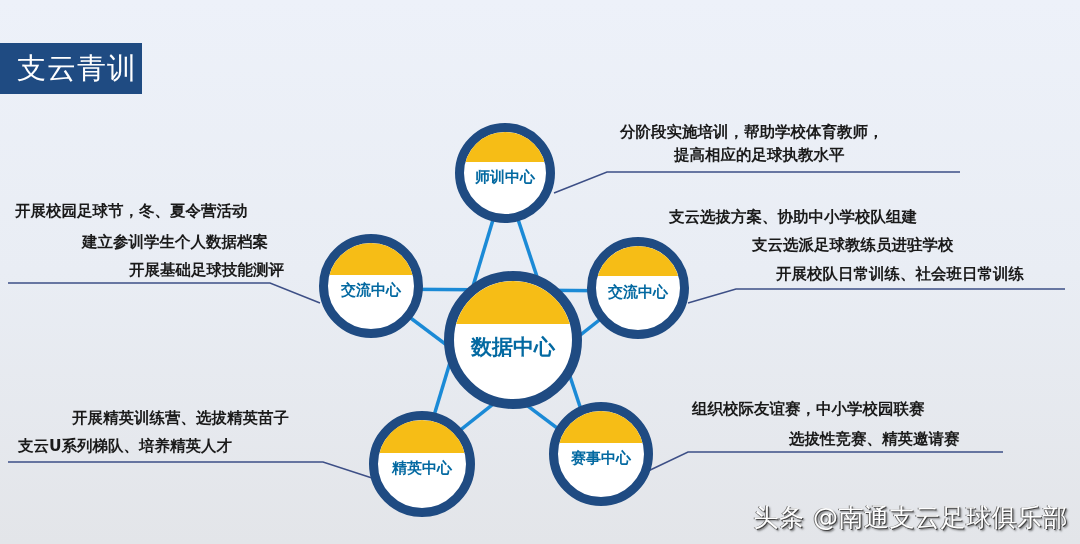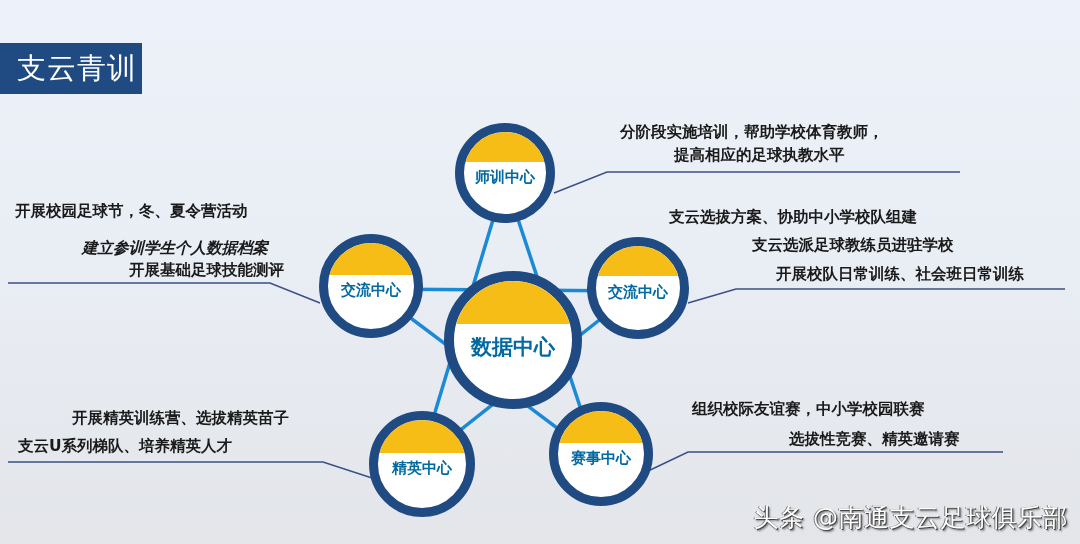--- a/index.html
+++ b/index.html
@@ -99,16 +99,16 @@
 <div class="desc" style="left:752px; top:234px;">支云选派足球教练员进驻学校</div>
 <div class="desc" style="left:776px; top:263px;">开展校队日常训练、社会班日常训练</div>
 
 <div class="desc" style="left:692px; top:398px;">组织校际友谊赛，中小学校园联赛</div>
 <div class="desc" style="left:789px; top:428px;">选拔性竞赛、精英邀请赛</div>
 
 <div class="desc" style="left:72px; top:407px;">开展精英训练营、选拔精英苗子</div>
 <div class="desc" style="left:18px; top:435px;">支云U系列梯队、培养精英人才</div>
 
 <div class="desc" style="left:15px; top:200px;">开展校园足球节，冬、夏令营活动</div>
-<div class="desc" style="left:82px; top:237px;font-style:italic;">建立参训学生个人数据档案</div>
+<div class="desc" style="left:82px; top:231px;">建立参训学生个人数据档案</div>
 <div class="desc" style="left:129px; top:259px;">开展基础足球技能测评</div>
 
 <div class="watermark">头条 @南通支云足球俱乐部</div>
 
 </body></html>

